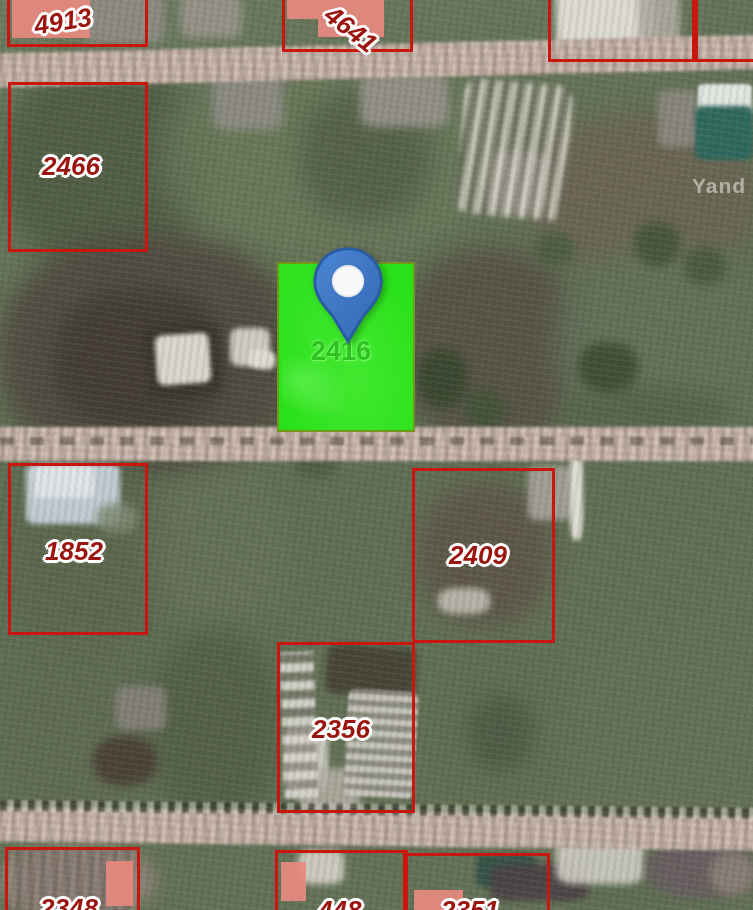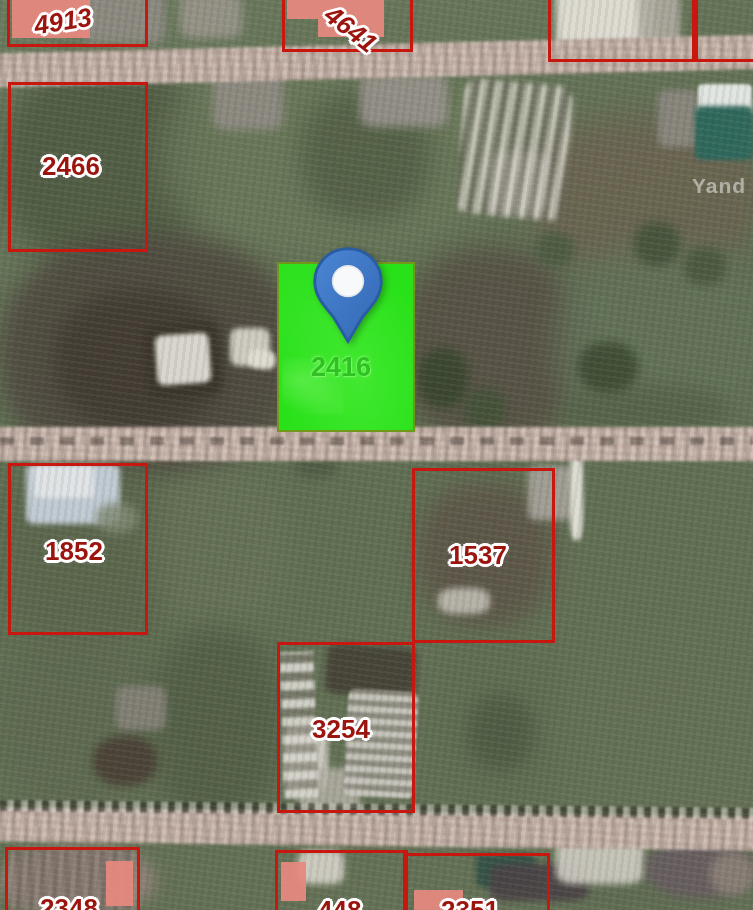--- a/index.html
+++ b/index.html
@@ -25,21 +25,21 @@
     filter:blur(1px);transform:rotate(.6deg);}
   .noise{position:absolute;z-index:4;inset:0;pointer-events:none;
     background-image:
       repeating-linear-gradient(97deg, rgba(30,35,20,.07) 0 3px, transparent 3px 7px),
       repeating-linear-gradient(8deg, rgba(230,235,215,.06) 0 2px, transparent 2px 6px);}
   .parcel{position:absolute;z-index:5;border:3px solid var(--outline);box-sizing:border-box;}
   .pfill{position:absolute;z-index:5;background:var(--pink);opacity:.92;}
   .plabel{position:absolute;z-index:8;font-weight:700;font-size:26px;line-height:1;
     color:var(--lblred);white-space:nowrap;
     text-shadow:-2px -2px 0 #fff,2px -2px 0 #fff,-2px 2px 0 #fff,2px 2px 0 #fff,
-      -3px 0 0 #fff,3px 0 0 #fff,0 -3px 0 #fff,0 3px 0 #fff,0 0 4px #fff;}
+      -3px 0 0 #fff,3px 0 0 #fff,0 -3px 0 #fff,0 3px 0 #fff,0 0 4px #fff;font-style:italic;}
   .it{font-style:italic;}
   .hl{position:absolute;z-index:6;background-color:var(--green);
     border:2px solid rgba(185,75,25,.5);box-sizing:border-box;
     background-image:radial-gradient(ellipse at 60% 72%, rgba(95,240,75,.45), transparent 70%),
       radial-gradient(ellipse at 25% 30%, rgba(70,230,55,.4), transparent 60%);}
   .glabel{position:absolute;z-index:6;font-weight:700;font-size:27px;line-height:1;
     color:#2db823;opacity:.8;white-space:nowrap;
     text-shadow:1px 1px 0 rgba(140,255,120,.8),-1px -1px 0 rgba(140,255,120,.5),0 0 4px rgba(150,255,130,.85);}
   .scribble{position:absolute;z-index:6;left:282px;top:358px;width:62px;height:56px;
     background:radial-gradient(ellipse at 30% 40%, rgba(130,245,110,.45), transparent 62%),
@@ -159,26 +159,26 @@
     <div class="parcel" style="left: 282px; top: -40px; width: 131px; height: 92px;"></div>
     <div class="pfill" style="left: 287px; top: -6px; width: 97px; height: 43px; clip-path: polygon(0px 0px, 100% 0px, 100% 100%, 32% 100%, 32% 58%, 0px 58%);"></div>
     <div class="plabel it" style="left: 322px; top: 16px; transform: rotate(38deg);">4641</div>
     <div class="parcel" style="left: 548px; top: -25px; width: 147px; height: 87px;"></div>
     <div class="parcel" style="left: 695px; top: -25px; width: 100px; height: 87px;"></div>
     <div class="parcel" style="left: 8px; top: 82px; width: 140px; height: 170px;"></div>
     <div class="plabel" style="left: 42px; top: 153px;">2466</div>
     <div class="parcel" style="left: 8px; top: 463px; width: 140px; height: 172px;"></div>
     <div class="plabel" style="left: 45px; top: 538px;">1852</div>
     <div class="parcel" style="left: 412px; top: 468px; width: 143px; height: 175px;"></div>
-    <div class="plabel" style="left: 449px; top: 542px;">1537</div>
+    <div class="plabel" style="left: 449px; top: 542px;">2409</div>
     <div class="parcel" style="left: 277px; top: 642px; width: 138px; height: 171px;"></div>
-    <div class="plabel" style="left: 312px; top: 716px;">3254</div>
+    <div class="plabel" style="left: 312px; top: 716px;">2356</div>
     <div class="parcel" style="left: 5px; top: 847px; width: 135px; height: 120px;"></div>
     <div class="pfill" style="left: 106px; top: 861px; width: 27px; height: 45px;"></div>
     <div class="plabel" style="left: 40px; top: 895px;">2348</div>
     <div class="parcel" style="left: 275px; top: 850px; width: 133px; height: 115px;"></div>
     <div class="pfill" style="left: 281px; top: 862px; width: 25px; height: 39px;"></div>
     <div class="plabel" style="left: 318px; top: 897px;">448</div>
     <div class="parcel" style="left: 403px; top: 853px; width: 147px; height: 110px;"></div>
     <div class="pfill" style="left: 414px; top: 890px; width: 49px; height: 28px;"></div>
     <div class="plabel" style="left: 441px; top: 897px;">2351</div>
-    <div class="glabel" style="left: 311px; top: 338px; margin-top: 16px;">2416</div>
+    <div class="glabel" style="left: 311px; top: 338px;">2416</div>
   </div>
 
 </body></html>

